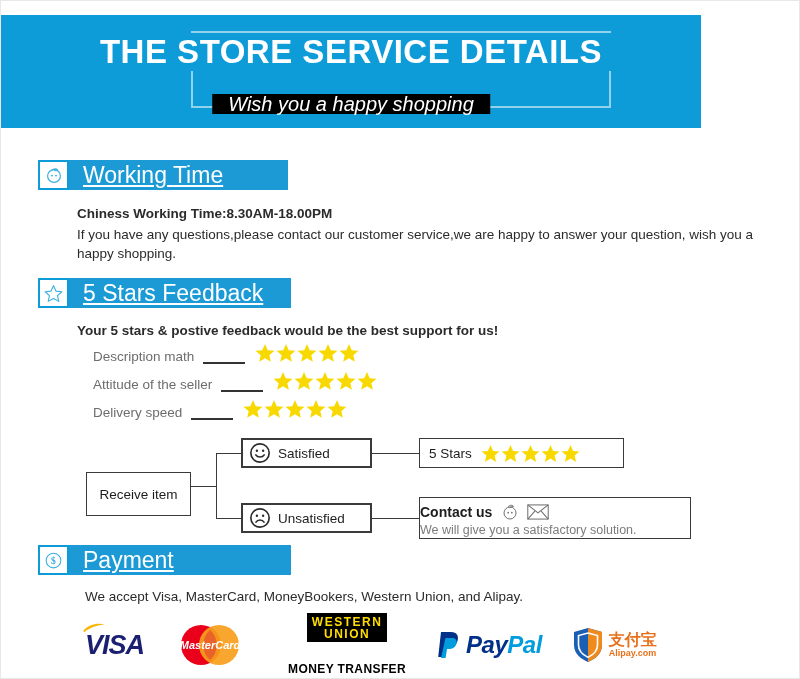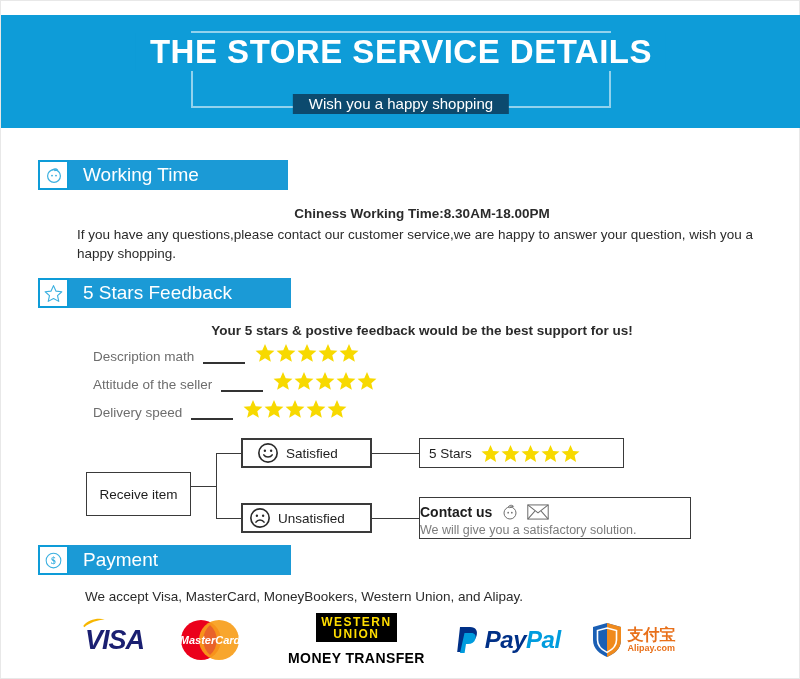--- a/index.html
+++ b/index.html
@@ -21,21 +21,21 @@
     position: relative;
     box-sizing: border-box;
     border: 1px solid #e8e8e8;
   }
 
   
   .banner {
     position: absolute;
     left: 0;
     top: 14px;
-    width: 800px;
+    width: 700px;
     height: 113px;
     background: #0e9cd8;
   }
   .banner-frame {
     position: absolute;
     left: 190px;
     top: 16px;
     width: 420px;
     height: 77px;
     border: 2px solid rgba(255,255,255,0.55);
@@ -54,24 +54,25 @@
     font-weight: bold;
     letter-spacing: 0.5px;
     line-height: 38px;
   }
   .banner-sub {
     position: absolute;
     left: 50%;
     top: 79px;
     transform: translateX(-50%);
     white-space: nowrap;
-    background: #0c4a6e;
+    background: #000000;
     padding: 0 16px;
     color: #ffffff;
-    font-size: 15px;
+    font-size: 20px;
+    font-style: italic;
     line-height: 20px;
   }
 
   
   .sec-head {
     position: absolute;
     height: 30px;
     display: flex;
     align-items: stretch;
   }
@@ -86,35 +87,35 @@
     justify-content: center;
   }
   .sec-bar {
     background: #1b9ad6;
     display: flex;
     align-items: center;
     padding: 0 18px 0 14px;
   }
   .sec-title {
     color: #ffffff;
-    font-size: 19px;
+    font-size: 23px;
     line-height: 30px;
     white-space: nowrap;
+    text-decoration: underline;
   }
 
   
   .body-text {
     position: absolute;
     font-size: 13.5px;
     line-height: 19px;
     color: #2b2b2b;
   }
   .bold {
     font-weight: bold;
-    text-align: center;
   }
 
   
   .rate-row {
     position: absolute;
     display: flex;
     align-items: flex-end;
     height: 22px;
     margin-left: 8px;
   }
@@ -212,25 +213,25 @@
   }
   .wu-line {
     color: #ffdd00;
     font-size: 12px;
     font-weight: bold;
     letter-spacing: 1.5px;
     line-height: 12px;
   }
   .wu-sub {
     color: #000000;
-    font-size: 14px;
+    font-size: 12px;
     font-weight: bold;
     letter-spacing: 0.4px;
     text-align: left;
-    margin-top: 8px;
+    margin-top: 20px;
   }
   .pp-text {
     font-size: 24px;
     font-weight: bold;
     font-style: italic;
     line-height: 26px;
     letter-spacing: -0.5px;
   }
   .pp-a {
     color: #003087;
@@ -365,21 +366,21 @@
       <span class="fbox-label">Receive item</span>
     </div>
 
     <div class="conn" style="left:105px; top:45px; width:25px; height:1px;"></div>
     <div class="conn" style="left:130px; top:12px; width:1px; height:66px;"></div>
     <div class="conn" style="left:130px; top:12px; width:25px; height:1px;"></div>
     <div class="conn" style="left:130px; top:77px; width:25px; height:1px;"></div>
     <div class="conn" style="left:285px; top:12px; width:48px; height:1px;"></div>
     <div class="conn" style="left:285px; top:77px; width:48px; height:1px;"></div>
 
-    <div class="fbox fbox-thick" style="left:155px; top:-3px; width:131px; height:30px; padding-left:14px;">
+    <div class="fbox fbox-thick" style="left:155px; top:-3px; width:131px; height:30px; padding-left:6px;">
       <svg width="22" height="22" viewBox="0 0 24 24" aria-hidden="true">
         <circle cx="12" cy="12" r="10" fill="none" stroke="#2b2b2b" stroke-width="1.8"></circle>
         <circle cx="8.6" cy="9.6" r="1.3" fill="#2b2b2b"></circle>
         <circle cx="15.4" cy="9.6" r="1.3" fill="#2b2b2b"></circle>
         <path d="M7.4 14 C9.2 17.2 14.8 17.2 16.6 14" fill="none" stroke="#2b2b2b" stroke-width="1.7" stroke-linecap="round"></path>
       </svg>
       <span class="fbox-label" style="margin-left:7px;">Satisfied</span>
     </div>
 
     <div class="fbox fbox-thick" style="left:155px; top:62px; width:131px; height:30px; padding-left:6px;">

